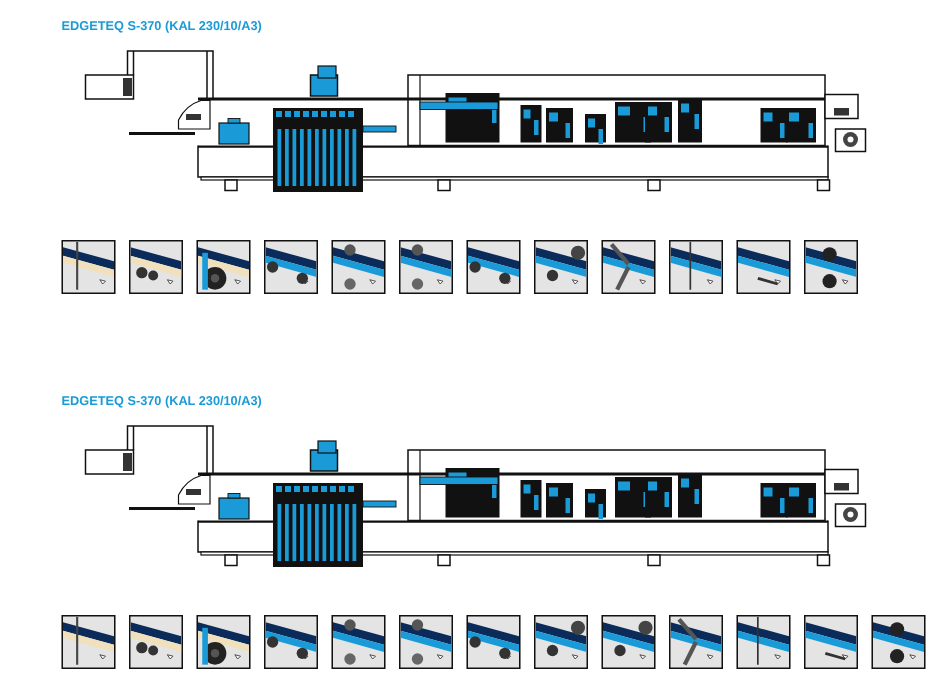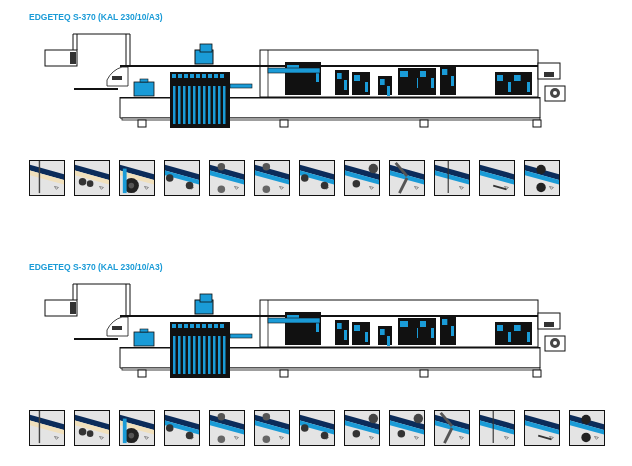--- a/index.html
+++ b/index.html
@@ -1,17 +1,17 @@
 <!DOCTYPE html>
 <html><head>
 <meta charset="utf-8">
 <style>
   html, body { margin: 0; padding: 0; background: #ffffff; }
   body { width: 632px; height: 466px; position: relative; overflow: hidden; font-family: "Liberation Sans", sans-serif; }
-  .section { position: absolute; left: 0; width: 503px; }
+  .section { position: absolute; left: 12px; width: 503px; }
   .title { position: absolute; left: 29px; font-size: 8.5px; font-weight: bold; color: #1a9bd7; letter-spacing: 0; white-space: nowrap; }
   .machine { position: absolute; left: 0; top: 0; }
   .thumbs { position: absolute; left: 29px; height: 38px; }
   .thumb { position: absolute; top: 0; width: 36px; height: 36px; border: 1.2px solid #111; background: #e4e4e4; overflow: hidden; box-sizing: border-box; }
   .thumb svg { position: absolute; left: 0; top: 0; width: 100%; height: 100%; }
 </style>
 </head>
 <body>
 
 <div class="section" style="top:0;height:250px;">

